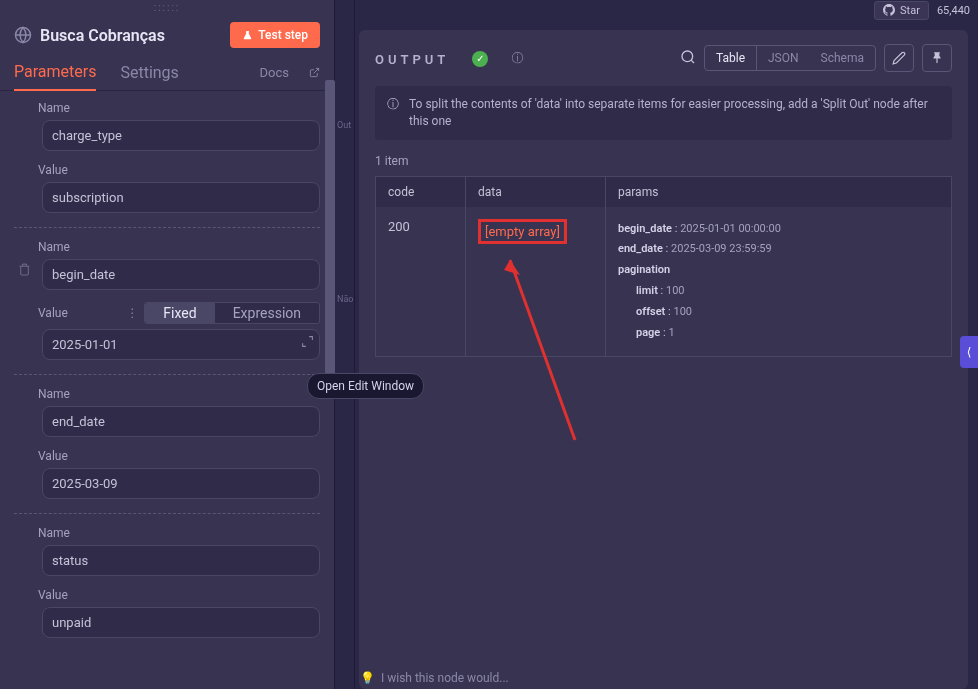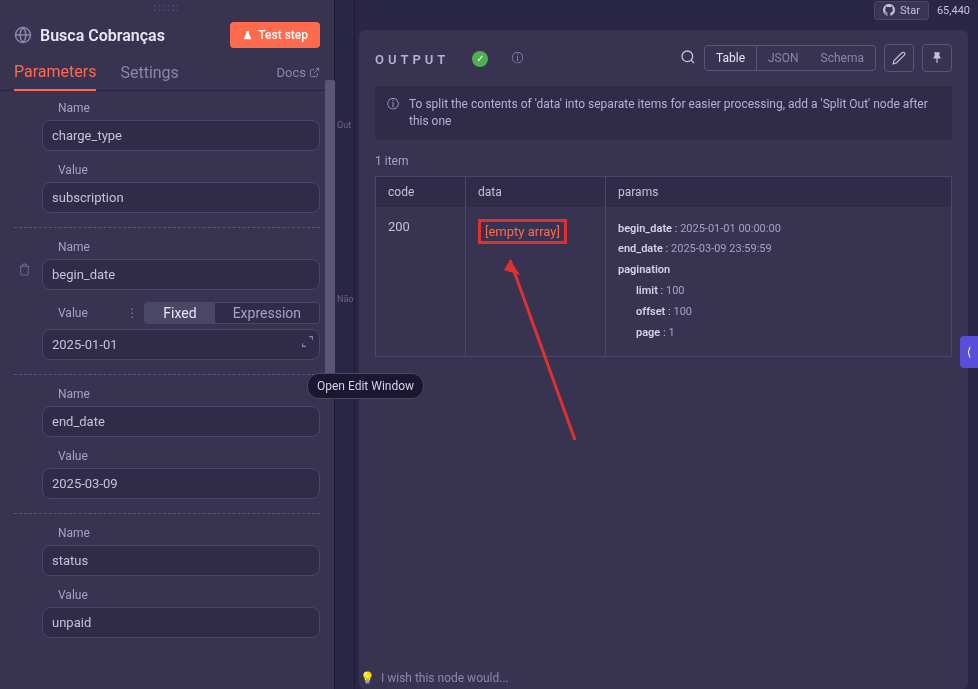--- a/index.html
+++ b/index.html
@@ -11,27 +11,27 @@
 .left-panel{width:335px;background:#383351;display:flex;flex-direction:column;border-right:1px solid #1e1a33}
 .drag-handle{height:14px;display:flex;justify-content:center;align-items:center;color:#6b6688;font-size:10px;letter-spacing:2px}
 .header{display:flex;align-items:center;justify-content:space-between;padding:8px 14px 6px}
 .header-left{display:flex;align-items:center;gap:8px}
 .globe-icon{width:18px;height:18px;color:#8b87a8}
 .title{font-size:16px;font-weight:600;color:#e8e5f5}
 .test-btn{background:#ff6a4d;color:#fff;border:none;padding:6px 12px;border-radius:4px;font-size:12px;font-weight:500;cursor:pointer;display:flex;align-items:center;gap:5px}
 .tabs{display:flex;align-items:center;padding:0 14px;border-bottom:1px solid #2a2646;position:relative}
 .tab{padding:8px 0;margin-right:24px;font-size:16px;color:#8b87a8;cursor:pointer}
 .tab.active{color:#ff6a4d;border-bottom:2px solid #ff6a4d;margin-bottom:-1px}
-.docs-link{position:absolute;right:14px;color:#8b87a8;font-size:13px;display:flex;align-items:center;gap:3px;cursor:pointer}
+.docs-link{position:absolute;right:14px;color:#8b87a8;font-size:13px;display:flex;align-items:center;gap:20px;cursor:pointer}
 .scroll-area{flex:1;overflow-y:auto;padding:10px 14px}
 .field-group{margin-bottom:12px;position:relative}
 .divider{border-top:1px dashed #5a5677;margin:14px 0 12px}
 .label{font-size:12px;color:#a5a1c0;margin-bottom:5px;display:block}
 .input{width:calc(100% - 28px);margin-left:28px;background:#2f2b48;border:1px solid #4a4666;border-radius:8px;padding:7px 9px;color:#c5c1d8;font-size:13px}
-.label-row{margin-left:44px}
+.label-row{margin-left:24px}
 .input-row{position:relative;margin-left:28px}
 .input-row .input{margin-left:0;width:100%}
 .trash{position:absolute;left:-24px;top:4px;color:#6b6688;cursor:pointer;font-size:13px}
 .opt-dots{color:#8b87a8;cursor:pointer}
 .toggle{display:flex;background:#2f2b48;border:1px solid #4a4666;border-radius:3px;overflow:hidden}
 .toggle span{padding:2px 18px;font-size:14px;cursor:pointer}
 .toggle span.active{background:#4a4666;color:#e8e5f5}
 .expand-in{position:absolute;right:6px;top:6px;color:#8b87a8;cursor:pointer;font-size:11px}
 .scrollbar-thumb{position:absolute;right:2px;top:80px;width:10px;height:310px;background:#5a5677;border-radius:2px}
 .right-panel{flex:1;display:flex;flex-direction:column;position:relative;padding-top:30px}

